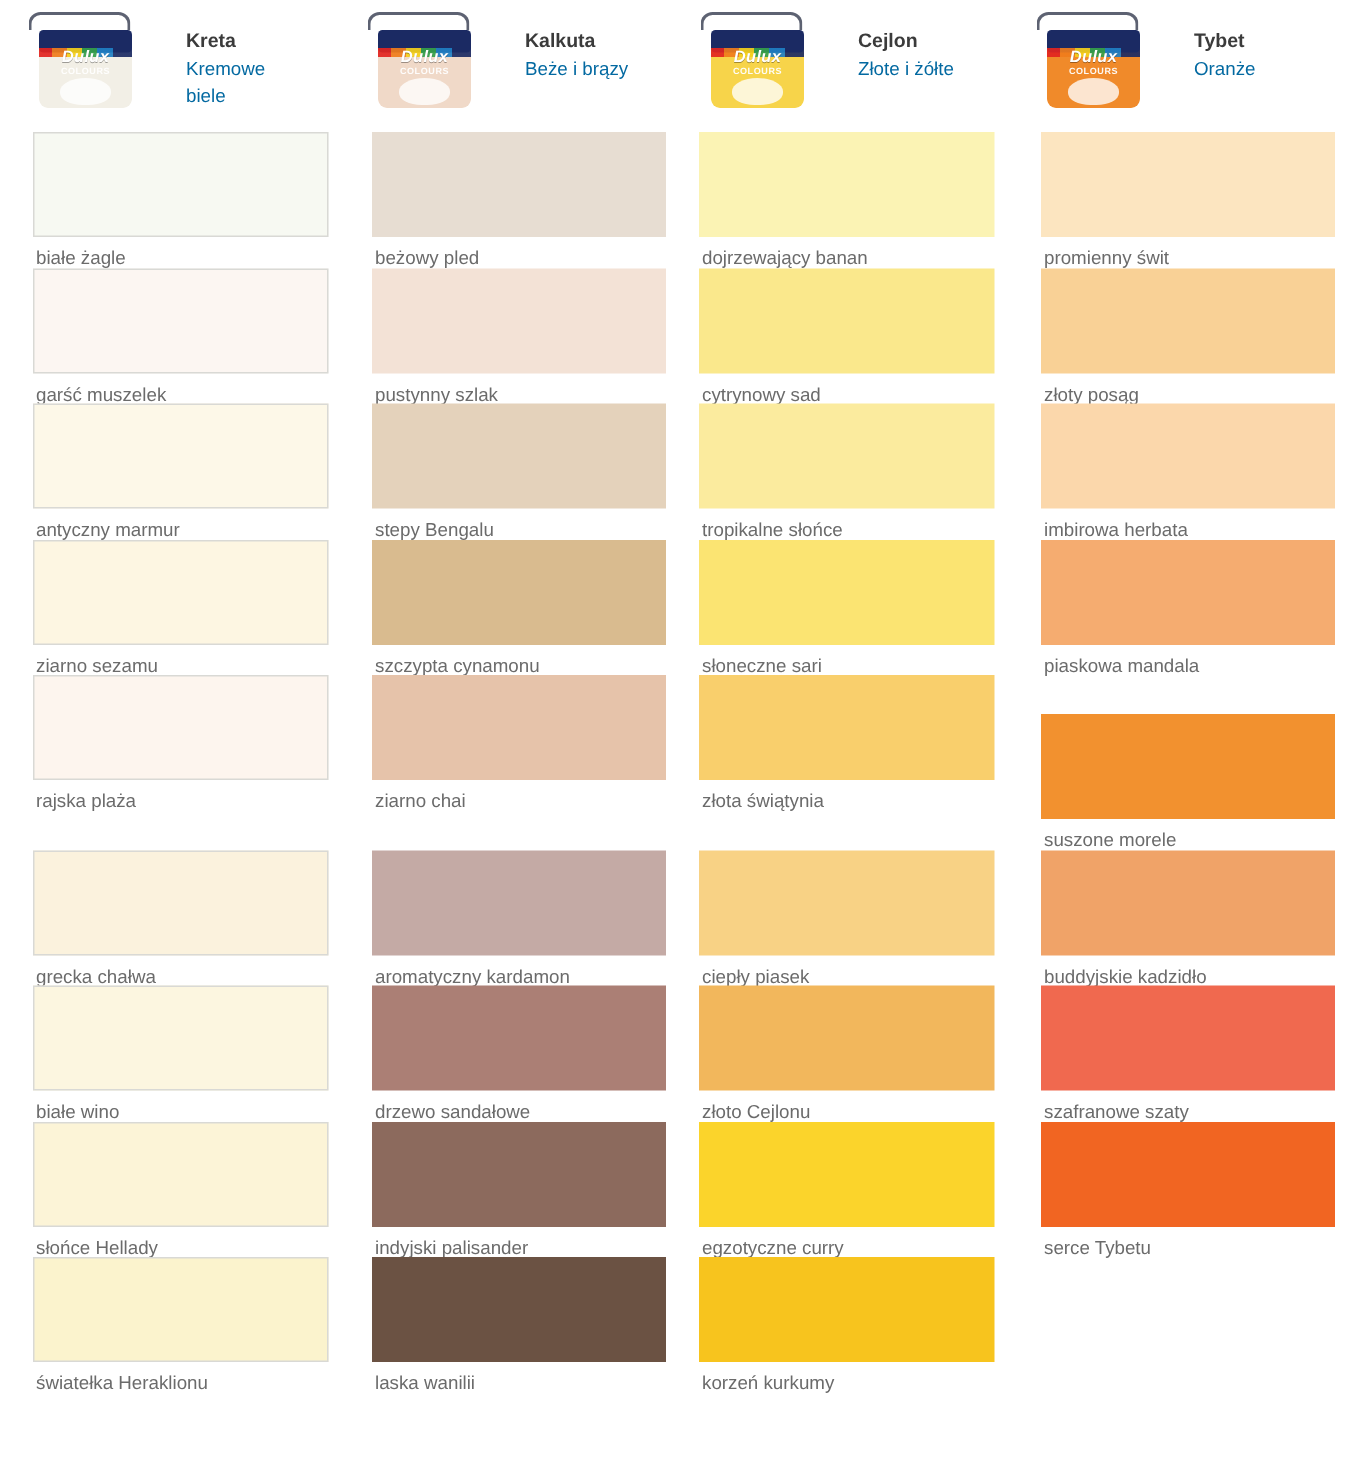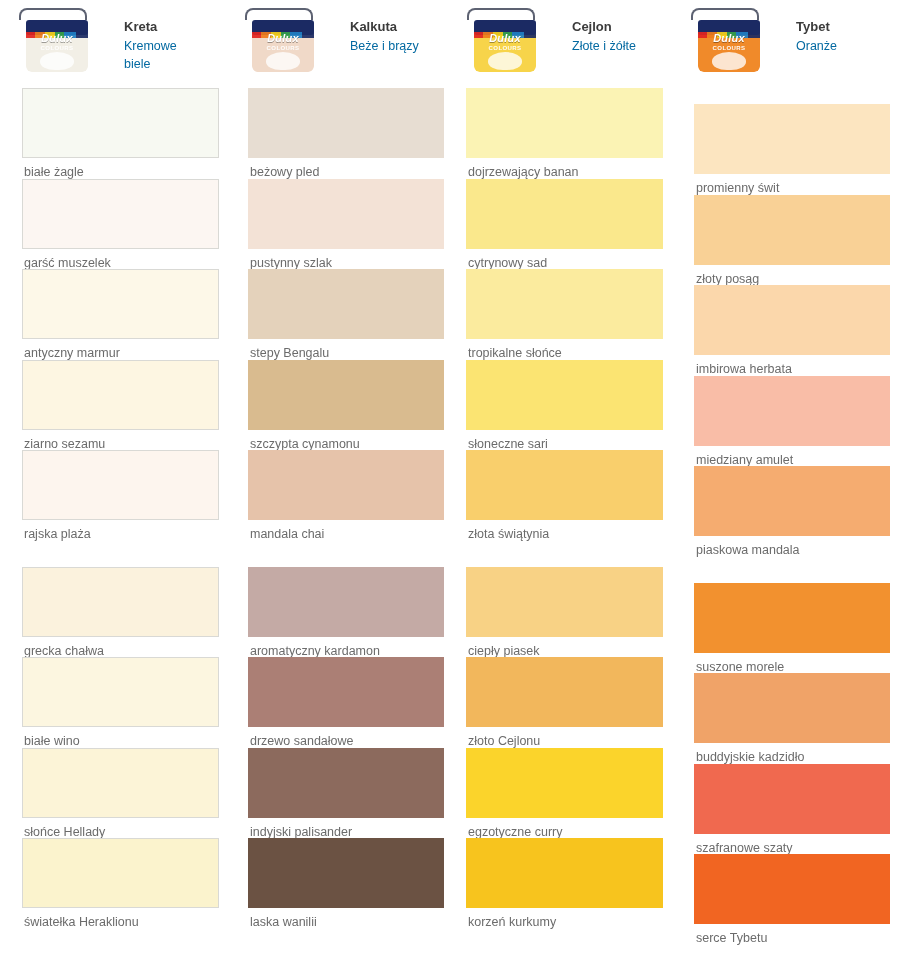--- a/index.html
+++ b/index.html
@@ -175,21 +175,21 @@
         <div class="cell">
           <div class="sw" style="background: rgb(228, 210, 187);"></div>
           <div class="lbl">stepy Bengalu</div>
         </div>
         <div class="cell">
           <div class="sw" style="background: rgb(217, 187, 143);"></div>
           <div class="lbl">szczypta cynamonu</div>
         </div>
         <div class="cell">
           <div class="sw" style="background: rgb(230, 195, 170);"></div>
-          <div class="lbl">mandala chai</div>
+          <div class="lbl">ziarno chai</div>
         </div>
         <div class="gap"></div>
         <div class="cell">
           <div class="sw" style="background: rgb(196, 170, 165);"></div>
           <div class="lbl">aromatyczny kardamon</div>
         </div>
         <div class="cell">
           <div class="sw" style="background: rgb(171, 127, 117);"></div>
           <div class="lbl">drzewo sandałowe</div>
         </div>
@@ -234,38 +234,34 @@
         </div>
         <div class="cell">
           <div class="sw" style="background: rgb(251, 212, 43);"></div>
           <div class="lbl">egzotyczne curry</div>
         </div>
         <div class="cell">
           <div class="sw" style="background: rgb(247, 196, 30);"></div>
           <div class="lbl">korzeń kurkumy</div>
         </div>
       </div>
-      <div class="col" style="left: 694px; width: 196px; margin-top: 16px;">
+      <div class="col" style="left: 694px; width: 196px;">
         <div class="cell">
           <div class="sw" style="background: rgb(252, 229, 192);"></div>
           <div class="lbl">promienny świt</div>
         </div>
         <div class="cell">
           <div class="sw" style="background: rgb(249, 209, 150);"></div>
           <div class="lbl">złoty posąg</div>
         </div>
         <div class="cell">
           <div class="sw" style="background: rgb(251, 215, 171);"></div>
           <div class="lbl">imbirowa herbata</div>
         </div>
         <div class="cell">
-          <div class="sw" style="background: rgb(249, 189, 167);"></div>
-          <div class="lbl">miedziany amulet</div>
-        </div>
-        <div class="cell">
           <div class="sw" style="background: rgb(245, 172, 112);"></div>
           <div class="lbl">piaskowa mandala</div>
         </div>
         <div class="gap"></div>
         <div class="cell">
           <div class="sw" style="background: rgb(242, 145, 47);"></div>
           <div class="lbl">suszone morele</div>
         </div>
         <div class="cell">
           <div class="sw" style="background: rgb(240, 163, 104);"></div>

